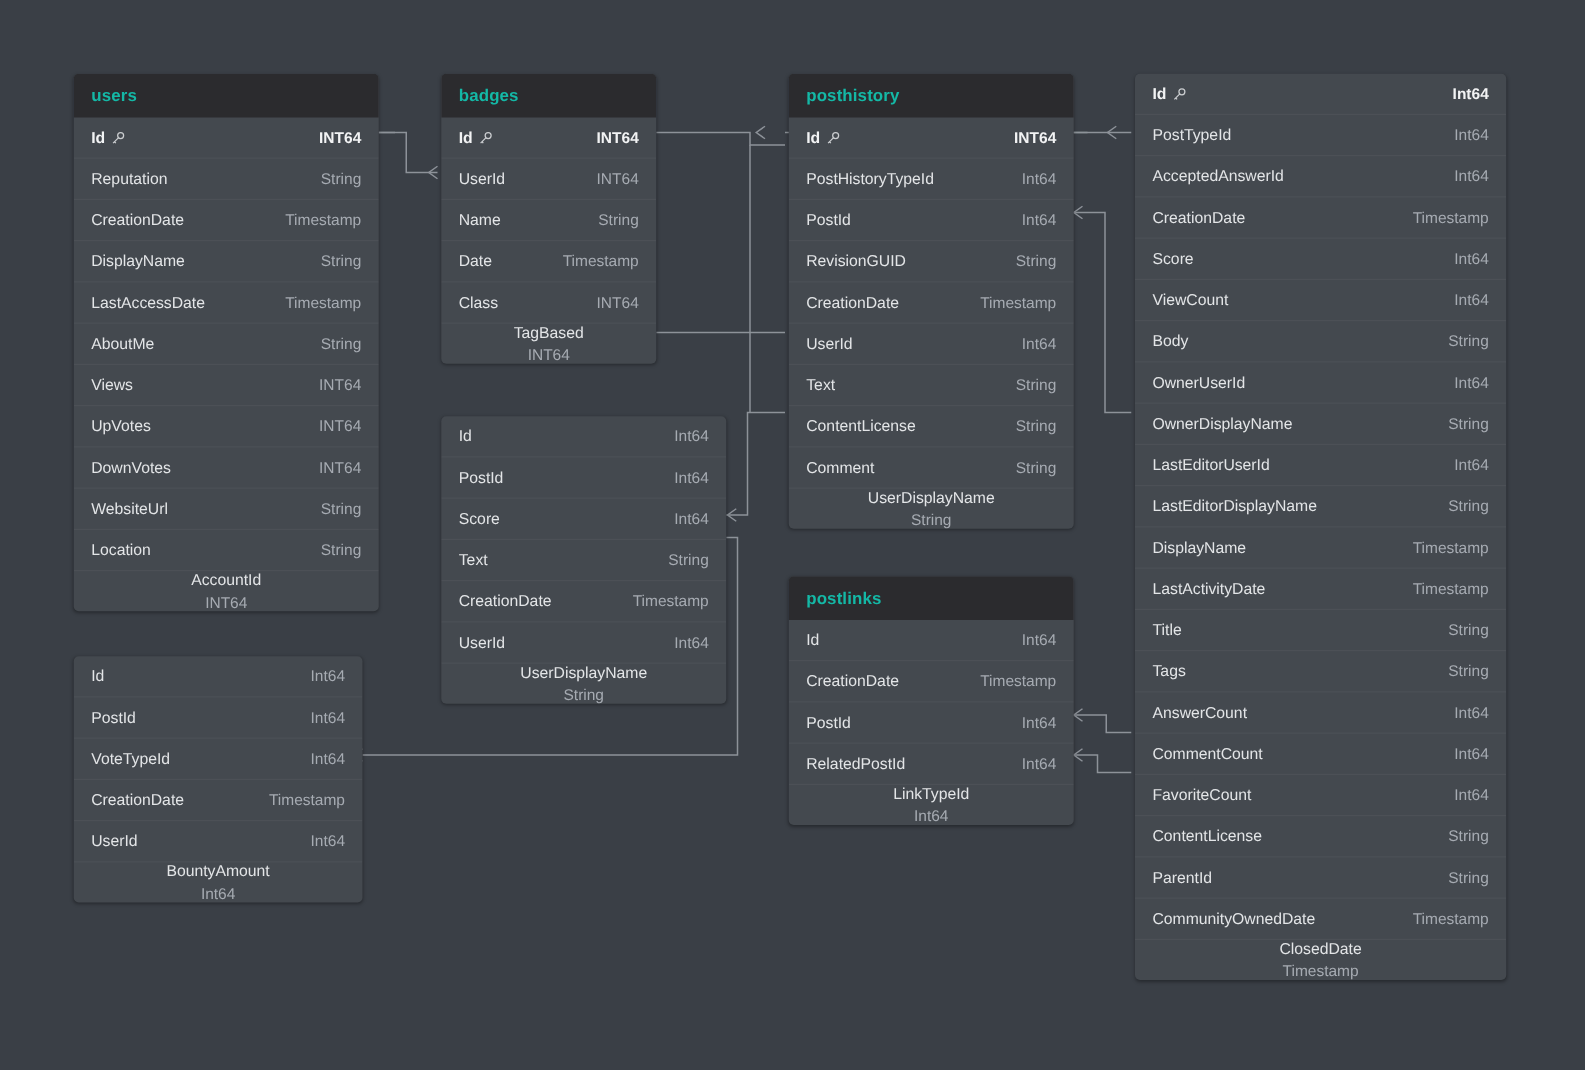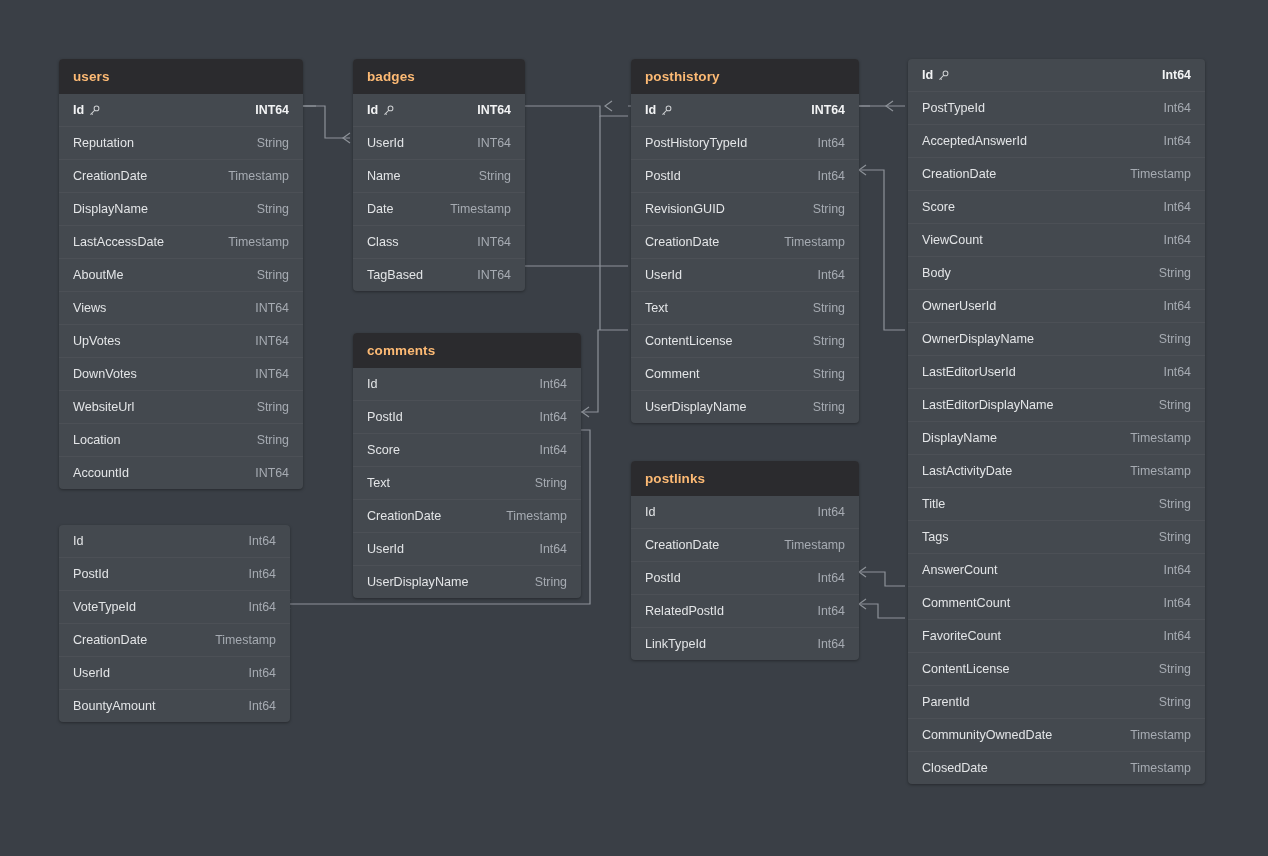--- a/index.html
+++ b/index.html
@@ -28,41 +28,42 @@
   }
   .table-card {
     position: absolute;
     background: #44494f;
     border-radius: 4px;
     box-shadow: 0 1px 3px rgba(0,0,0,0.35);
     overflow: hidden;
   }
   .table-header {
     background: #2b2b2e;
-    color: #fdba74;
+    color: #14b8a6;
     font-size: 13.5px;
     font-weight: bold;
     padding: 10px 14px;
     letter-spacing: 0.1px;
   }
   .table-rows {
     padding: 0;
   }
   .table-row {
     display: flex;
     align-items: center;
     justify-content: space-between;
     padding: 0 14px;
     height: 32px;
     font-size: 12.6px;
     color: #e3e5e7;
     border-bottom: 1px solid rgba(255,255,255,0.045);
   }
   .table-row:last-child {
     border-bottom: none;
+    flex-direction: column;
   }
   .col-name {
     display: flex;
     align-items: center;
     gap: 5px;
     white-space: nowrap;
   }
   .col-type {
     color: #a6abb2;
     white-space: nowrap;
@@ -468,21 +469,20 @@
       <div class="table-row">
           <span class="col-name">
             <span>ClosedDate</span>
           </span>
           <span class="col-type">Timestamp</span>
         </div>
     </div>
   </div>
 
   <div class="table-card" style="left:353px; top:333px; width:228px;">
-    <div class="table-header">comments</div>
     <div class="table-rows">
       <div class="table-row">
           <span class="col-name">
             <span>Id</span>
           </span>
           <span class="col-type">Int64</span>
         </div>
       <div class="table-row">
           <span class="col-name">
             <span>PostId</span>

